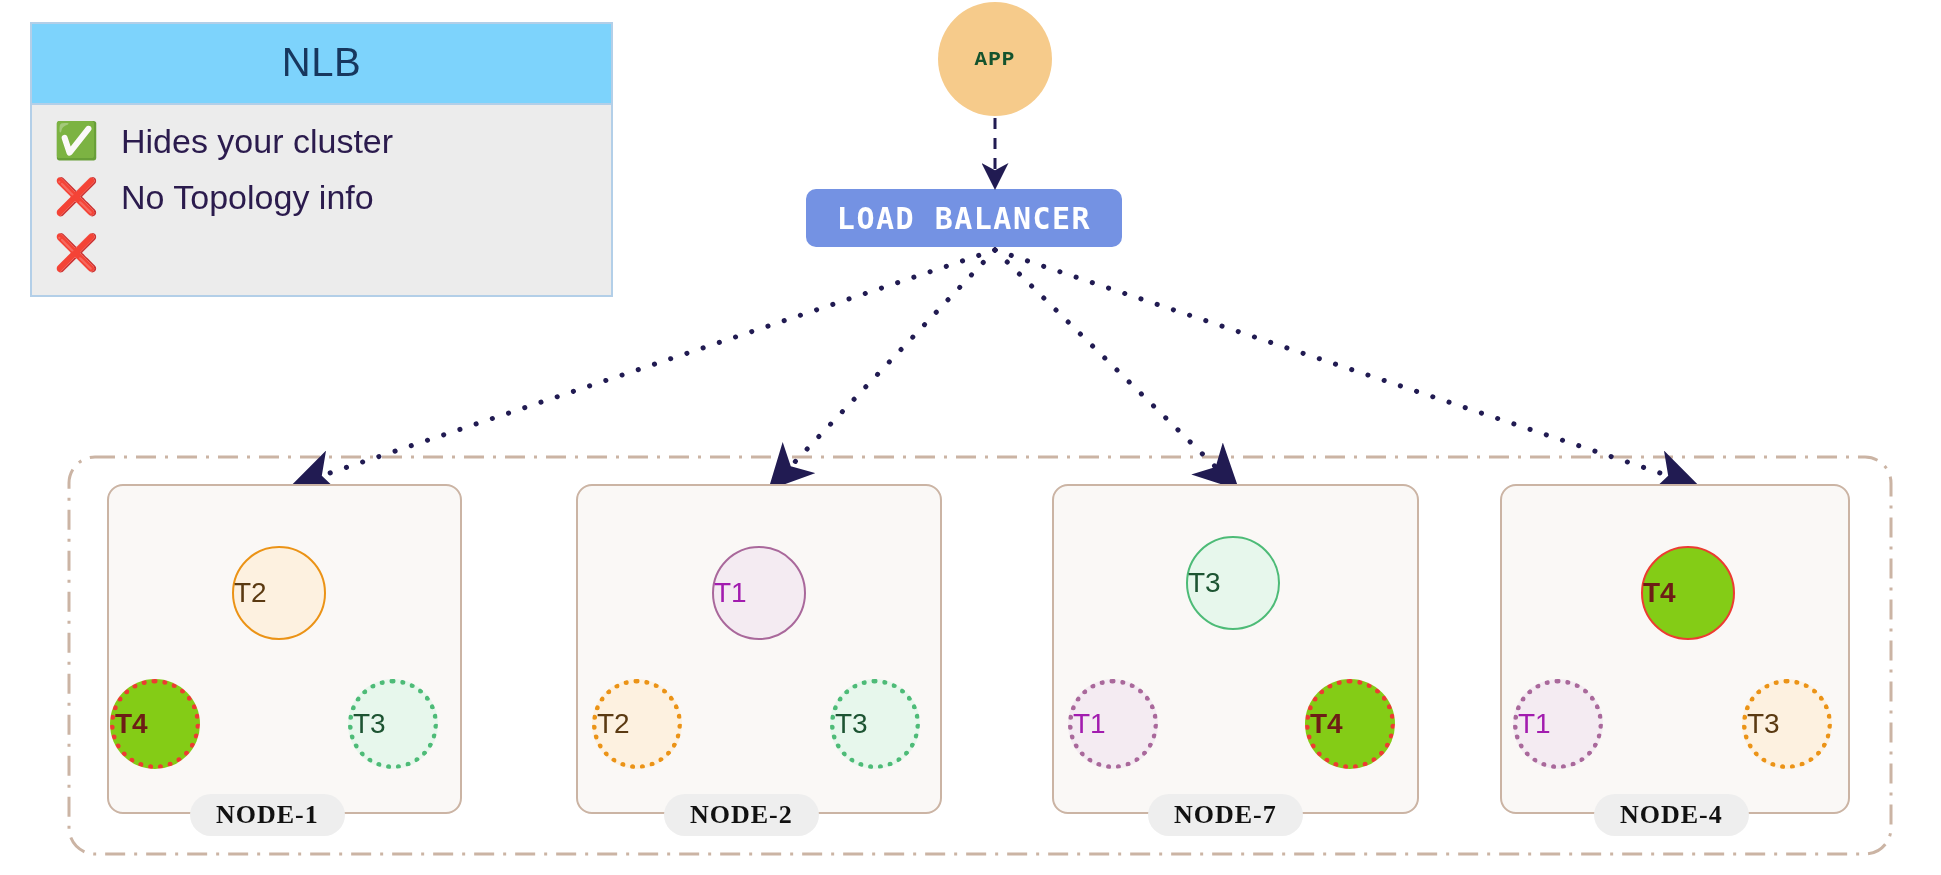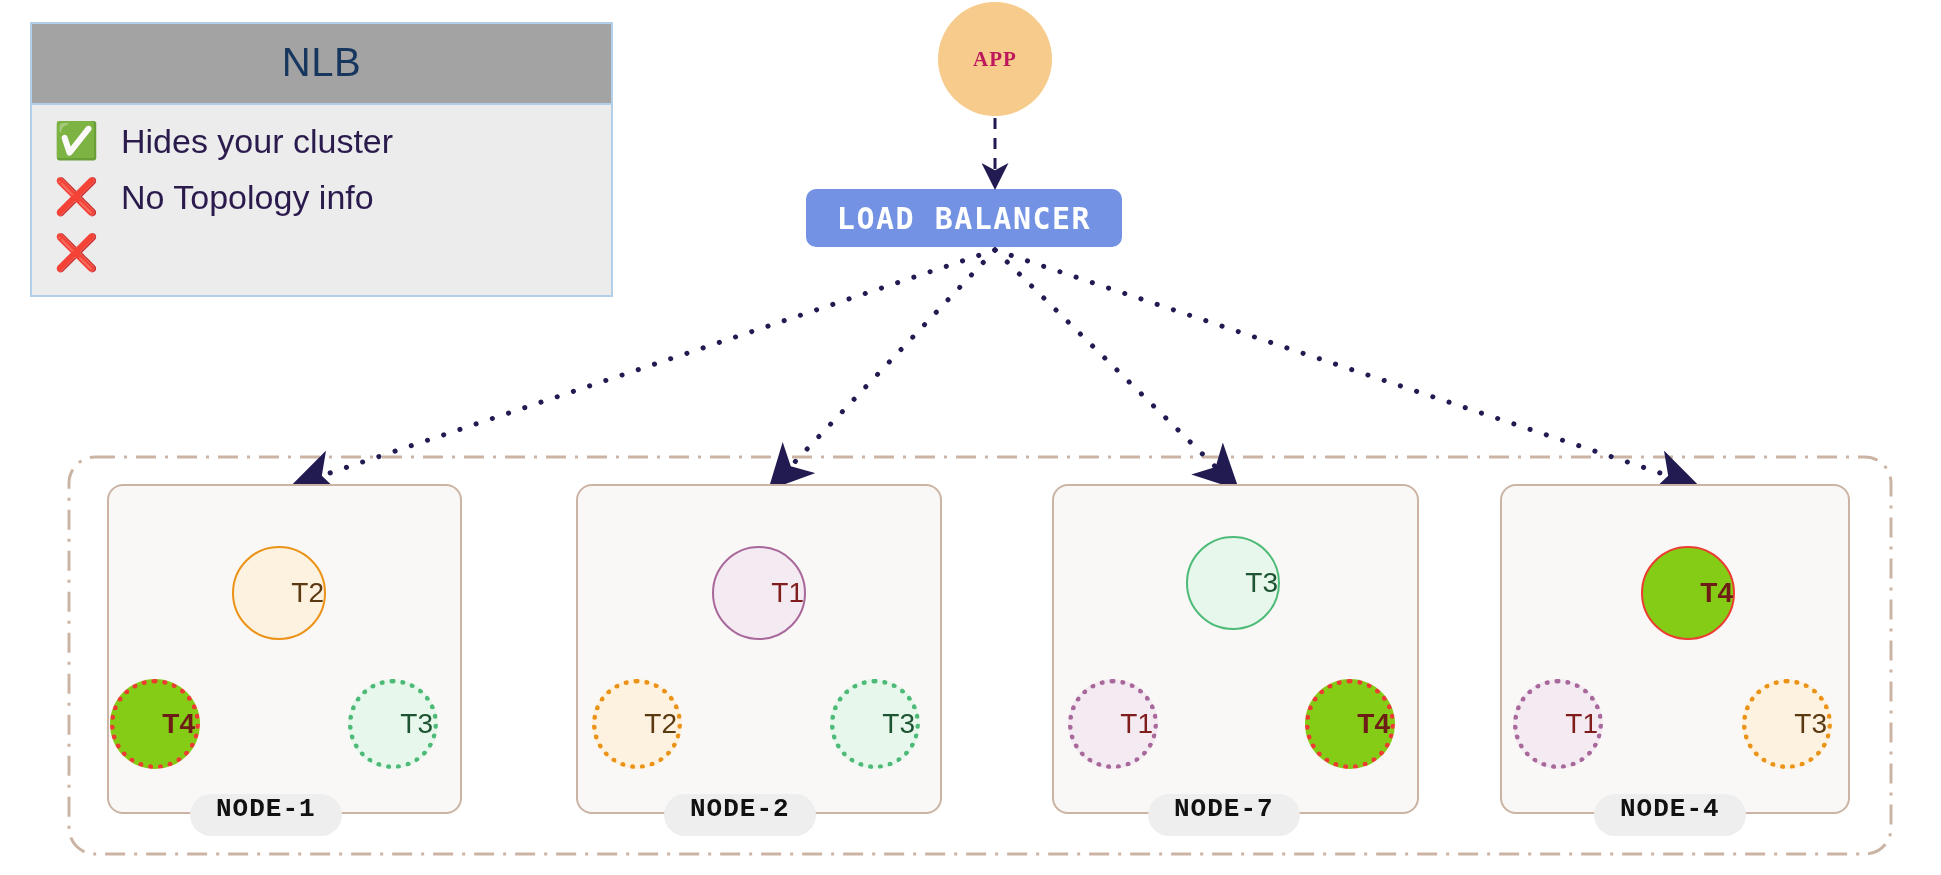--- a/index.html
+++ b/index.html
@@ -23,21 +23,21 @@
     width: 583px;
     border: 2px solid #b3cfe8;
     box-sizing: border-box;
     background: #ffffff;
   }
   #nlb-title {
     text-align: center;
     font-size: 40px;
     color: #17375e;
     padding: 16px 0 18px 0;
-    background: #a3a3a3;
+    background: #7dd3fc;
     letter-spacing: 0.5px;
   }
   #nlb-list {
     background: #ececec;
     border-top: 2px solid #b3cfe8;
     padding: 8px 0 14px 0;
   }
   .nlb-row {
     display: flex;
     align-items: center;
@@ -67,22 +67,22 @@
     top: 2px;
     width: 114px;
     height: 114px;
     border-radius: 50%;
     background: #f6cb8b;
     display: flex;
     align-items: center;
     justify-content: center;
     font-size: 21px;
     font-weight: bold;
-    color: #be185d;
-    font-family: Liberation Serif, serif;
+    color: #14532d;
+    font-family: Liberation Mono, monospace;
     letter-spacing: 1px;
   }
 
   
   #load-balancer {
     position: absolute;
     left: 806px;
     top: 189px;
     width: 316px;
     height: 58px;
@@ -114,44 +114,44 @@
     border-radius: 16px;
     background: #faf8f6;
     box-sizing: border-box;
   }
   .node-label {
     position: absolute;
     background: #eeeeee;
     border-radius: 22px;
     height: 42px;
     display: flex;
-    align-items: flex-start;
+    align-items: center;
     justify-content: center;
-    font-family: Liberation Mono, monospace;
+    font-family: Liberation Serif, serif;
     font-size: 26px;
     font-weight: bold;
     color: #111111;
     letter-spacing: 1px;
     padding: 0 26px;
   }
 
   .pod {
     position: absolute;
     border-radius: 50%;
     display: flex;
     align-items: center;
-    justify-content: flex-end;
+    justify-content: flex-start;
     font-size: 28px;
     box-sizing: border-box;
   }
   .pod.solid { border-style: solid; border-width: 2px; }
   .pod.dotted { border-style: dotted; border-width: 5px; }
 
   .pod.c-orange { background: #fdf1e0; border-color: #eb9316; color: #5b3a12; }
-  .pod.c-purple { background: #f4ebf2; border-color: #a9689b; color: #7f1d1d; }
+  .pod.c-purple { background: #f4ebf2; border-color: #a9689b; color: #a21caf; }
   .pod.c-green  { background: #e7f7ec; border-color: #4dbb77; color: #1d5432; }
   .pod.c-red    { background: #84cc16; border-color: #ec3c32; color: #6d1d16; font-weight: bold; }
 </style>
 </head>
 <body>
 
 <div id="nlb-box">
   <div id="nlb-title">NLB</div>
   <div id="nlb-list">
 

